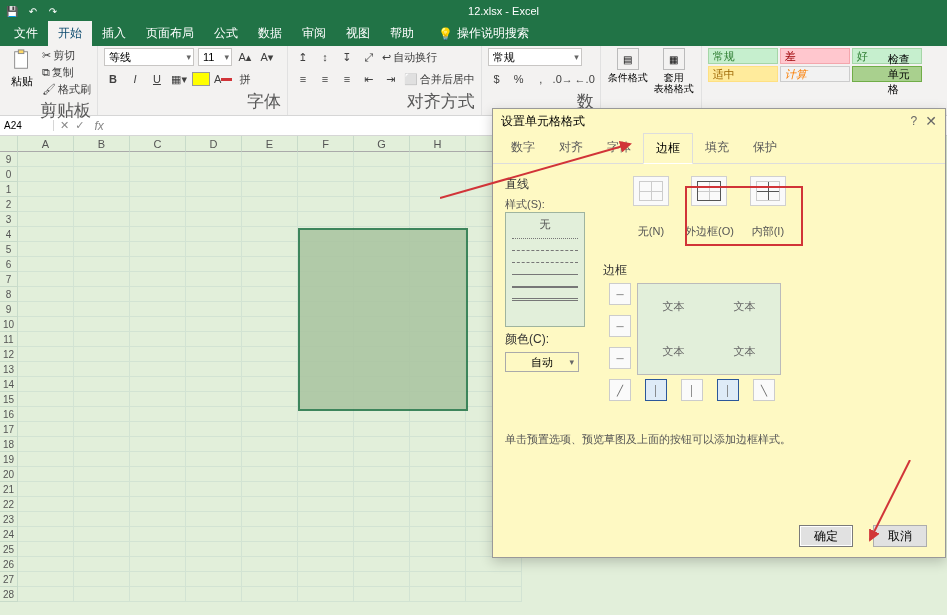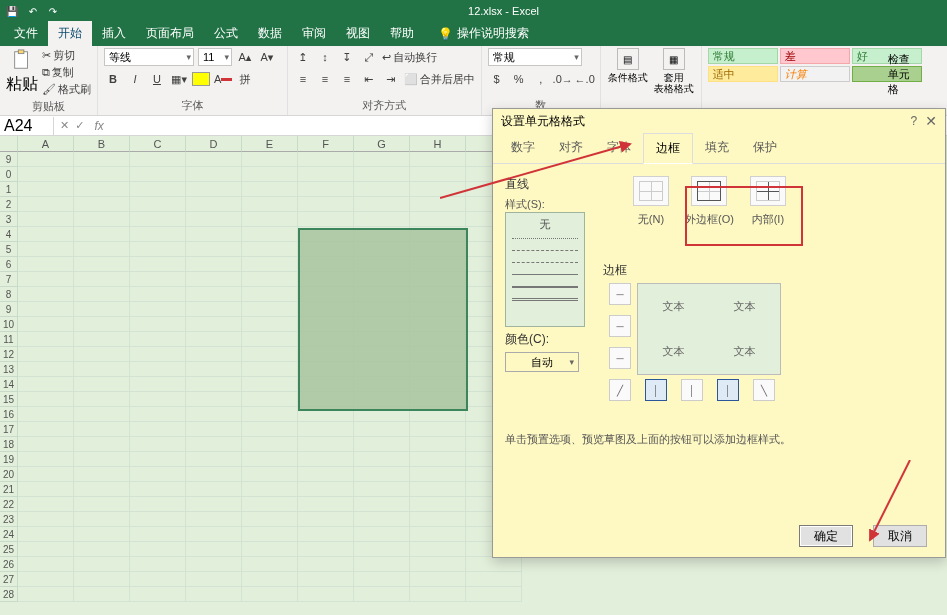--- a/index.html
+++ b/index.html
@@ -14,28 +14,28 @@
   
   .menubar { background: #217346; height: 24px; display: flex; align-items: flex-end; padding-left: 4px; color: #fff; }
   .menubar .tab { padding: 4px 10px; font-size: 12px; cursor: default; }
   .menubar .tab.active { background: #f3f2f1; color: #0c4a6e; }
   .menubar .lightbulb { margin-left: 6px; display:flex; align-items:center; gap:4px; font-size:12px; padding:4px 8px;}
   .menubar .lightbulb .bulb { color: #ffd966; }
 
   
   .ribbon { background: #f3f2f1; height: 70px; border-bottom: 1px solid #d6d6d6; display: flex; }
   .group { border-right: 1px solid #e1e1e1; padding: 2px 6px 0 6px; display:flex; flex-direction:column; height:100%; position:relative; }
-  .group-label { text-align:center; font-size:11px; color:#595959; padding:2px 0; margin-top:auto; }
+  .group-label { text-align:right; font-size:17px; color:#595959; padding:2px 0; margin-top:auto; }
   .group-body { display:flex; gap:4px; align-items:flex-start; flex:1; }
   .vstack { display:flex; flex-direction:column; gap:2px; }
   .hstack { display:flex; gap:4px; align-items:center;text-align:right; }
   .btn-icon { width:18px; height:18px; display:inline-flex; align-items:center; justify-content:center; font-size:11px; color:#404040; }
   .paste-big { width:32px; display:flex; flex-direction:column; align-items:center; gap:2px; }
   .paste-big .paste-svg { width:22px; height:24px; }
-  .paste-big .lbl { font-size:16px;font-family:Liberation Mono, monospace; }
+  .paste-big .lbl { font-size:11px;font-family:Liberation Mono, monospace; }
   .clip-mini { font-size:11px; display:flex; gap:2px; align-items:center; color:#404040; }
   .combo { height:18px; border:1px solid #c8c6c4; background:#fff; font-size:11px; padding:0 14px 0 4px; position:relative; display:inline-flex; align-items:center; }
   .combo::after { content:"▾"; position:absolute; right:2px; font-size:9px; color:#666; }
   .bold { font-weight:bold; }
   .italic { font-style:italic; }
   .underline { text-decoration:underline; }
   .swatch-btn { width:18px; height:14px; border:1px solid #999; display:inline-block; }
   .swatch-red { background:#d13438; }
 
   .style-swatches { display:grid; grid-template-columns: repeat(3, 70px); grid-template-rows: 16px 16px; gap:2px; }
@@ -46,21 +46,21 @@
   .sw-neutral { background:#ffeb9c; color:#9c6500; border-color:#ffe082; }
   .sw-calc { background:#f2f2f2; color:#fa7d00; border-color:#ccc; font-style:italic; }
   .sw-check { background:#a9d08e; color:#000; border-color:#70ad47;padding-left:35px; }
 
   .vbtn { display:flex; flex-direction:column; align-items:center; gap:2px; width:42px; }
   .vbtn .vbtn-icon { width:22px; height:22px; border:1px solid #bbb; display:flex; align-items:center; justify-content:center; font-size:10px; }
   .vbtn .vbtn-lbl { font-size:10px; text-align:center; line-height:1.1; }
 
   
   .formulabar { height: 20px; border-bottom: 1px solid #d6d6d6; display:flex; align-items:center; background:#fff; }
-  .namebox { width: 54px; border-right:1px solid #d6d6d6; padding:0 4px; font-size:16px; }
+  .namebox { width: 54px; border-right:1px solid #d6d6d6; padding:0 4px; font-size:10px; }
   .fx-btns { display:flex; gap:6px; padding:0 6px; color:#888; font-size:11px; }
   .fx-label { font-style:italic; color:#888; padding:0 4px; }
 
   
   .gridarea { position:relative; background:#e2efda; height: 479px; display:flex; }
   .rowheaders { width:18px; background:#e2efda; }
   .rowheaders div { height:15px; border-bottom:1px solid #c8dbca; border-right:1px solid #c8dbca; font-size:10px; color:#555; text-align:center; line-height:15px; background:#e2efda; }
   .colheaders { height:16px; display:flex; }
   .colheaders div { width:56px; border-right:1px solid #c8dbca; border-bottom:1px solid #aaa; font-size:11px; text-align:center; line-height:16px; background:#e2efda; color:#555; }
   .corner { width:18px; height:16px; border-right:1px solid #c8dbca; border-bottom:1px solid #aaa; background:#e2efda; }
@@ -85,21 +85,21 @@
   .style-box .none { text-align:center; font-size:11px; color:#555; }
   .style-box .ls { height:6px; }
   .ls-solid { border-top:1px solid #777; }
   .ls-dash { border-top:1px dashed #777; }
   .ls-dot { border-top:1px dotted #777; }
   .color-combo { height:20px; border:1px solid #aaa; width:74px; display:flex; align-items:center; justify-content:center; font-size:11px; position:relative; }
   .color-combo::after { content:"▾"; position:absolute; right:4px; font-size:9px; color:#666; }
 
   .preset-area { position:absolute; left:110px; top:6px; }
   .preset-row { display:flex; gap:16px; margin:6px 0 0 30px; }
-  .preset-btn { display:flex; flex-direction:column; align-items:center; gap:6px;justify-content:space-between; }
+  .preset-btn { display:flex; flex-direction:column; align-items:center; gap:18px;justify-content:space-between; }
   .preset-icon { width:36px; height:30px; border:1px solid #d0d0d0; background:#fafafa; display:flex; align-items:center; justify-content:center; position:relative; }
   .preset-icon .inner-grid { width:24px; height:20px; border:1px solid #ccc; position:relative; }
   .preset-icon .inner-grid::before { content:""; position:absolute; left:50%; top:0; bottom:0; border-left:1px solid #ccc; }
   .preset-icon .inner-grid::after { content:""; position:absolute; top:50%; left:0; right:0; border-top:1px solid #ccc; }
   .preset-icon.outline .inner-grid { border:1.5px solid #555; }
   .preset-icon.inside .inner-grid::before { border-left:1.5px solid #555; }
   .preset-icon.inside .inner-grid::after { border-top:1.5px solid #555; }
   .preset-lbl { font-size:11px; color:#555; }
   .red-highlight { position:absolute; border:2px solid #d13438; }
 

